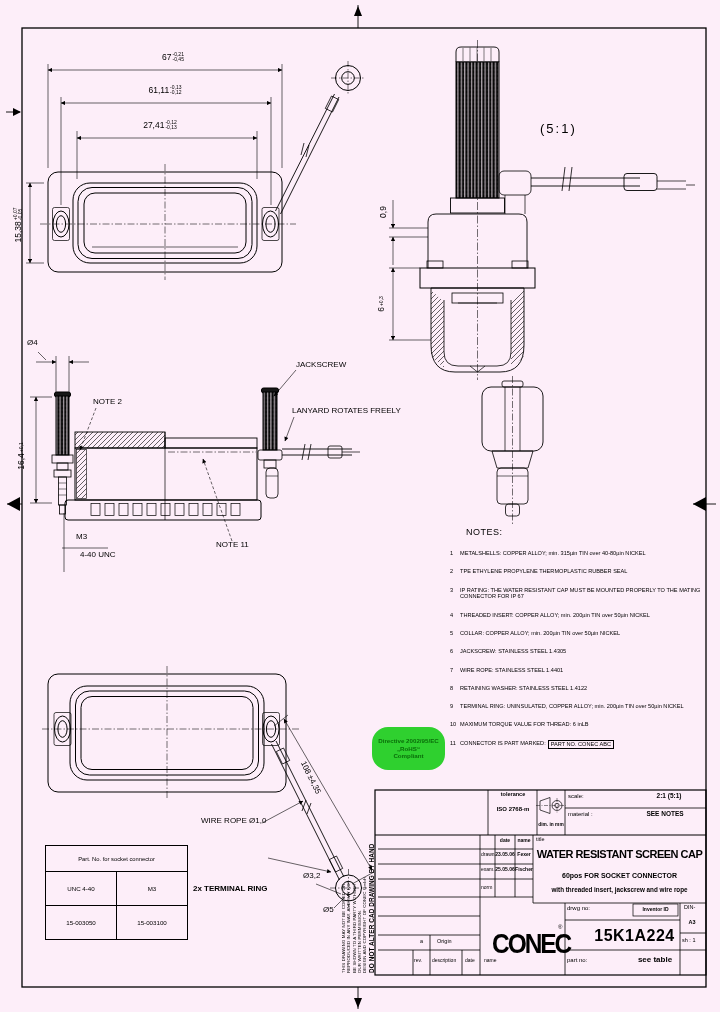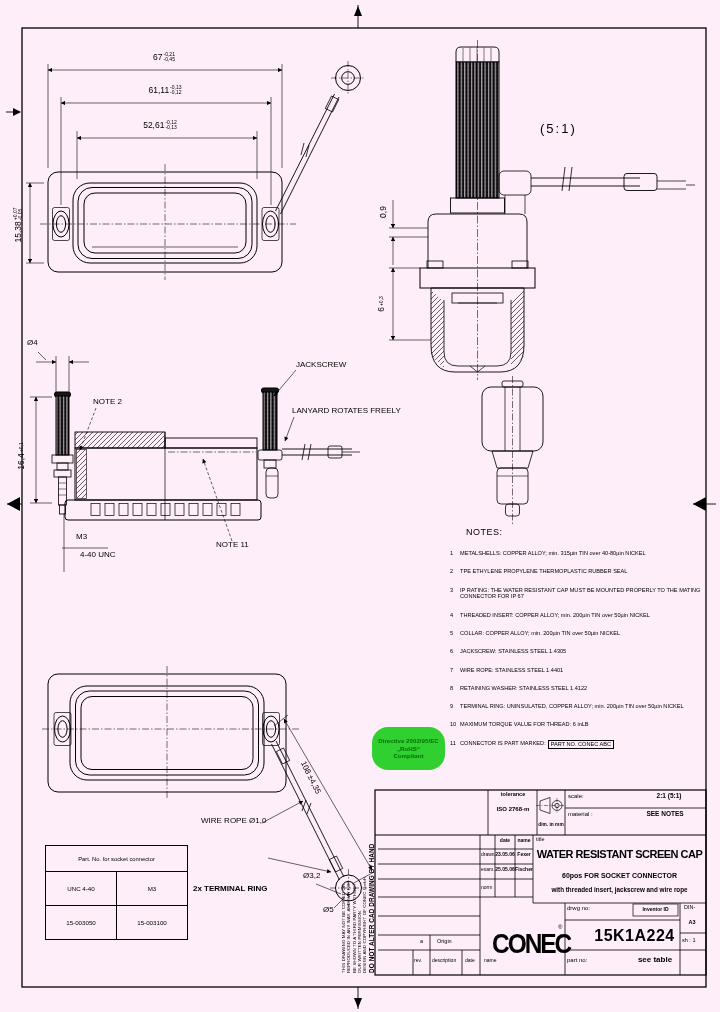--- a/index.html
+++ b/index.html
@@ -258,36 +258,36 @@
 
     <g stroke-width="0.7">
       <polygon points="540,801 550,797.5 550,813.5 540,810"></polygon>
       <circle cx="557" cy="805.5" r="5"></circle>
         <circle cx="557" cy="805.5" r="2.2"></circle>
       <path d="M536 805.5 H566 M557 798 V814" stroke-width="0.45" stroke-dasharray="4 1.5 1 1.5"></path>
     </g>
   </g>
 </svg>
 
-<div class="t dim" style="left:134px;top:52px;width:60px;">
+<div class="t dim" style="left:143px;top:52px;width:60px;">
   <span>67</span>
   <span class="tols">
       <span>-0,21</span>
       <span>-0,45</span>
     </span>
 </div>
 <div class="t dim" style="left:130px;top:85px;width:70px;">
   <span>61,11</span>
   <span class="tols">
       <span>-0,13</span>
       <span>-0,12</span>
     </span>
 </div>
 <div class="t dim" style="left:125px;top:120px;width:70px;">
-  <span>52,61</span>
+  <span>27,41</span>
   <span class="tols">
       <span>-0,12</span>
       <span>-0,13</span>
     </span>
 </div>
 <div class="t dim r90" style="left:13px;top:266px;width:82px;">
   <span>15,38</span>
   <span class="tols">
       <span>+0,07</span>
       <span>-0,05</span>

